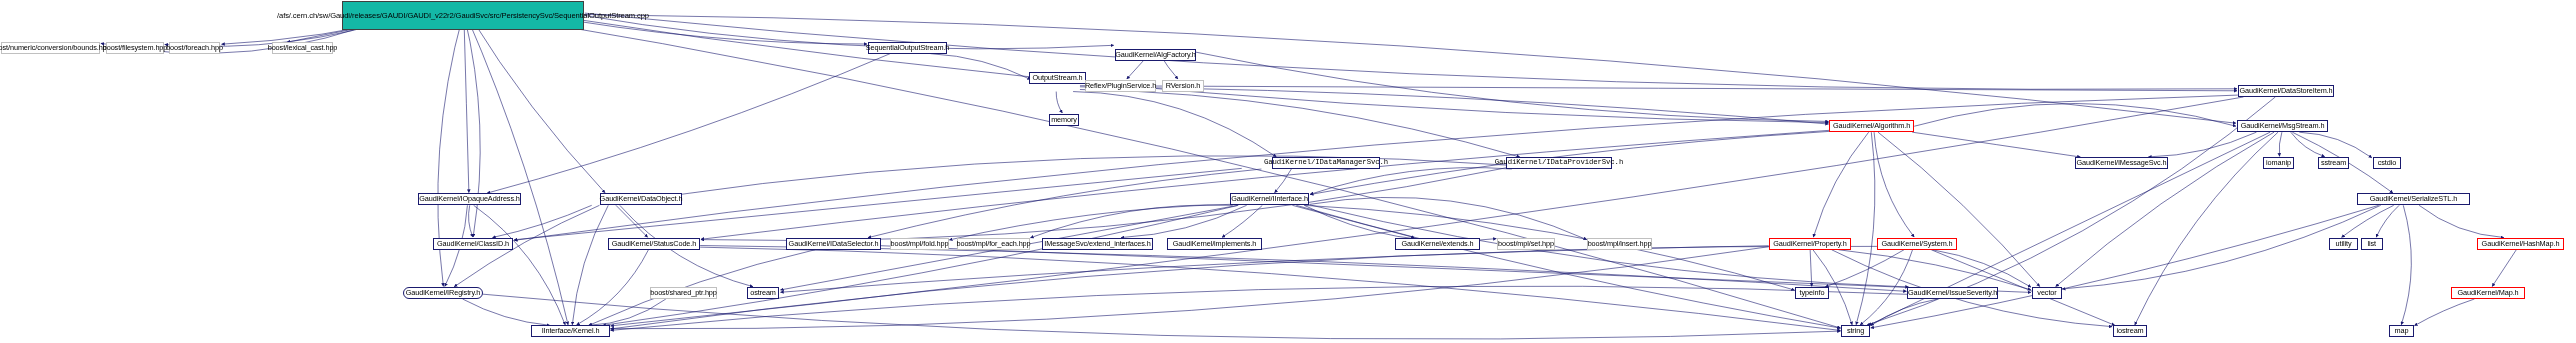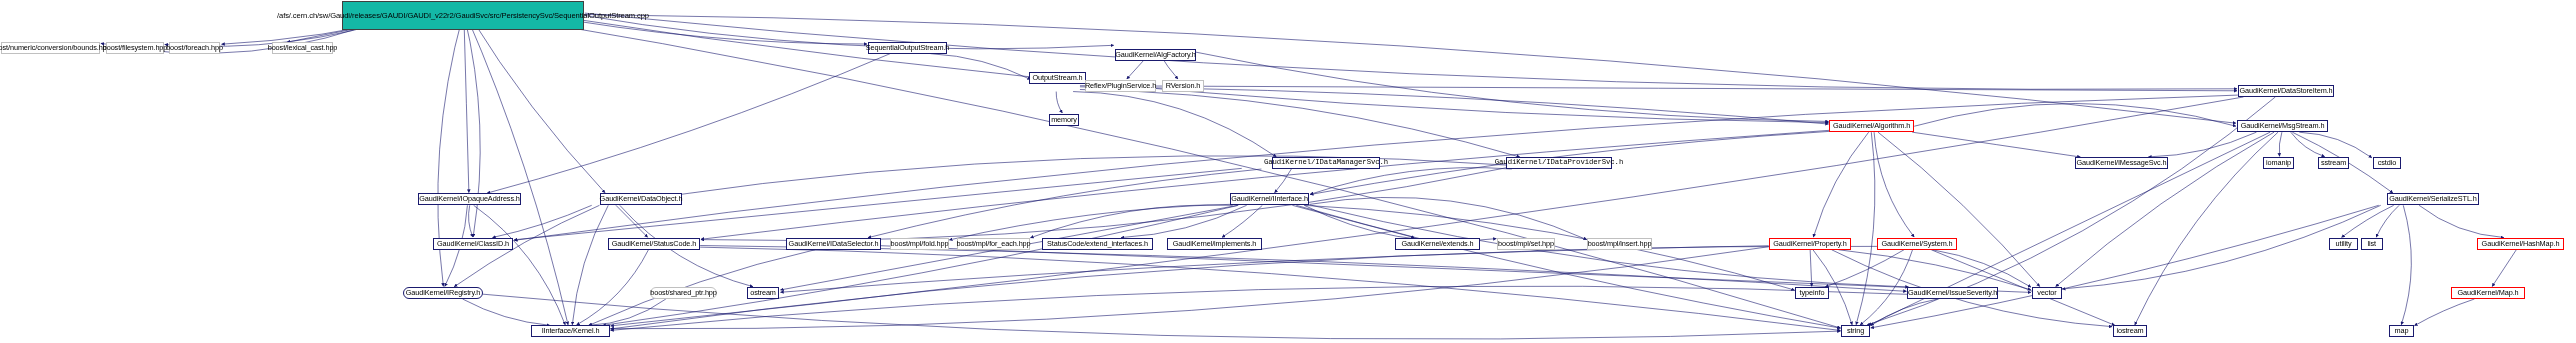--- a/index.html
+++ b/index.html
@@ -181,38 +181,38 @@
       <div class="node" style="left: 2237px; top: 120px; width: 91px;">GaudiKernel/MsgStream.h</div>
       <div class="node" style="left: 1272px; top: 157px; width: 108px; font-family: Liberation Mono, monospace;">GaudiKernel/IDataManagerSvc.h</div>
       <div class="node" style="left: 1506px; top: 157px; width: 106px; font-family: Liberation Mono, monospace;">GaudiKernel/IDataProviderSvc.h</div>
       <div class="node" style="left: 2075px; top: 157px; width: 93px;">GaudiKernel/IMessageSvc.h</div>
       <div class="node" style="left: 2263px; top: 157px; width: 31px;">iomanip</div>
       <div class="node" style="left: 2318px; top: 157px; width: 31px;">sstream</div>
       <div class="node" style="left: 2373px; top: 157px; width: 28px;">cstdio</div>
       <div class="node" style="left: 418px; top: 193px; width: 103px;">GaudiKernel/IOpaqueAddress.h</div>
       <div class="node" style="left: 564px; top: 193px; width: 82px; margin-left: 36px;">GaudiKernel/DataObject.h</div>
       <div class="node" style="left: 1230px; top: 193px; width: 79px;">GaudiKernel/IInterface.h</div>
-      <div class="node" style="left: 2357px; top: 193px; width: 92px; margin-left: 30px;">GaudiKernel/SerializeSTL.h</div>
+      <div class="node" style="left: 2357px; top: 193px; width: 113px;">GaudiKernel/SerializeSTL.h</div>
       <div class="node" style="left: 433px; top: 238px; width: 80px;">GaudiKernel/ClassID.h</div>
       <div class="node" style="left: 608px; top: 238px; width: 92px;">GaudiKernel/StatusCode.h</div>
       <div class="node" style="left: 786px; top: 238px; width: 95px;">GaudiKernel/IDataSelector.h</div>
       <div class="node grey" style="left: 890px; top: 238px; width: 59px;">boost/mpl/fold.hpp</div>
       <div class="node grey" style="left: 957px; top: 238px; width: 73px;">boost/mpl/for_each.hpp</div>
-      <div class="node" style="left: 1042px; top: 238px; width: 111px;">StatusCode/extend_interfaces.h</div>
+      <div class="node" style="left: 1042px; top: 238px; width: 111px;">IMessageSvc/extend_interfaces.h</div>
       <div class="node" style="left: 1167px; top: 238px; width: 95px;">GaudiKernel/implements.h</div>
       <div class="node" style="left: 1395px; top: 238px; width: 85px;">GaudiKernel/extends.h</div>
       <div class="node grey" style="left: 1497px; top: 238px; width: 58px;">boost/mpl/set.hpp</div>
       <div class="node grey" style="left: 1587px; top: 238px; width: 65px;">boost/mpl/insert.hpp</div>
       <div class="node red" style="left: 1769px; top: 238px; width: 82px;">GaudiKernel/Property.h</div>
       <div class="node red" style="left: 1877px; top: 238px; width: 80px;">GaudiKernel/System.h</div>
       <div class="node" style="left: 2317px; top: 238px; width: 29px; margin-left: 12px;">utility</div>
       <div class="node" style="left: 2361px; top: 238px; width: 21.6px;">list</div>
       <div class="node red" style="left: 2477px; top: 238px; width: 87px;">GaudiKernel/HashMap.h</div>
       <div class="node" style="left: 403px; top: 287px; width: 80px; border-radius: 6px;">GaudiKernel/IRegistry.h</div>
-      <div class="node grey" style="left: 650px; top: 287px; width: 67px; border-radius: 6px;">boost/shared_ptr.hpp</div>
+      <div class="node grey" style="left: 650px; top: 287px; width: 67px;">boost/shared_ptr.hpp</div>
       <div class="node" style="left: 747px; top: 287px; width: 32px;">ostream</div>
       <div class="node" style="left: 1795px; top: 287px; width: 34px;">typeinfo</div>
       <div class="node" style="left: 1907px; top: 287px; width: 91px;">GaudiKernel/IssueSeverity.h</div>
       <div class="node" style="left: 2032px; top: 287px; width: 30px;">vector</div>
       <div class="node red" style="left: 2451px; top: 287px; width: 74px;">GaudiKernel/Map.h</div>
       <div class="node" style="left: 531px; top: 325px; width: 79px;">IInterface/Kernel.h</div>
       <div class="node" style="left: 1841px; top: 325px; width: 29px;">string</div>
       <div class="node" style="left: 2113px; top: 325px; width: 34px;">iostream</div>
       <div class="node" style="left: 2389px; top: 325px; width: 25px;">map</div>
     </div>

